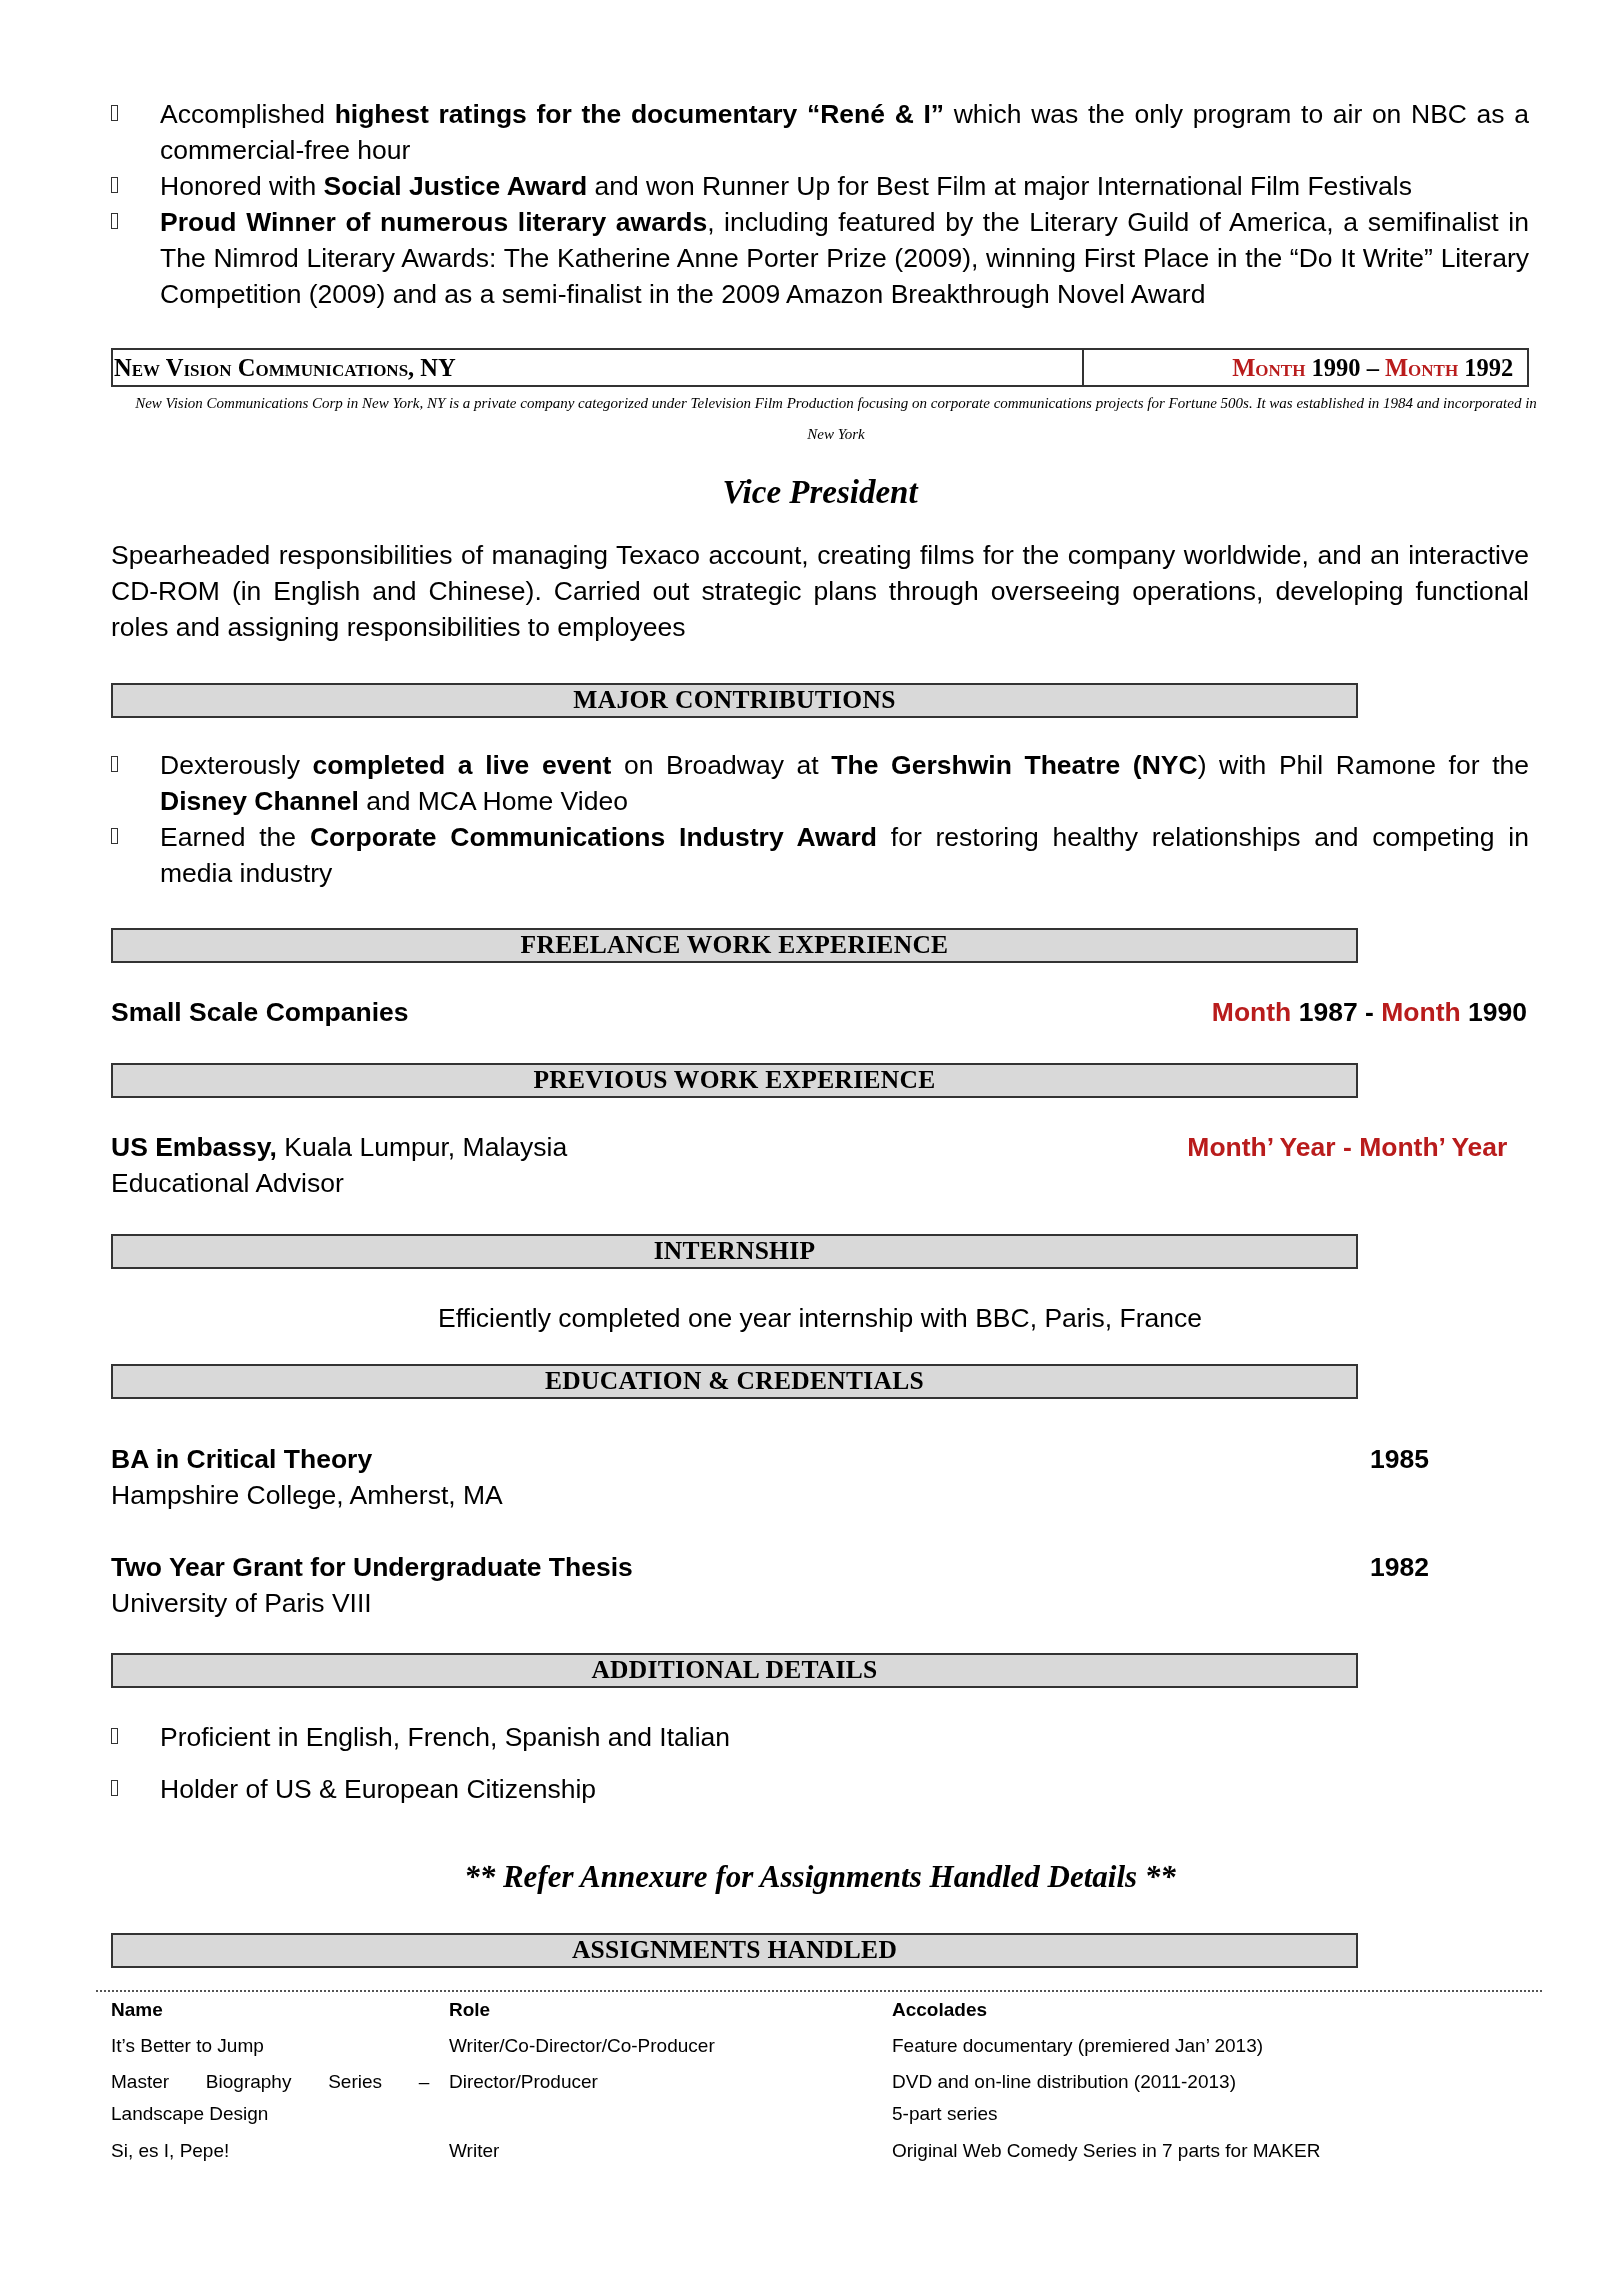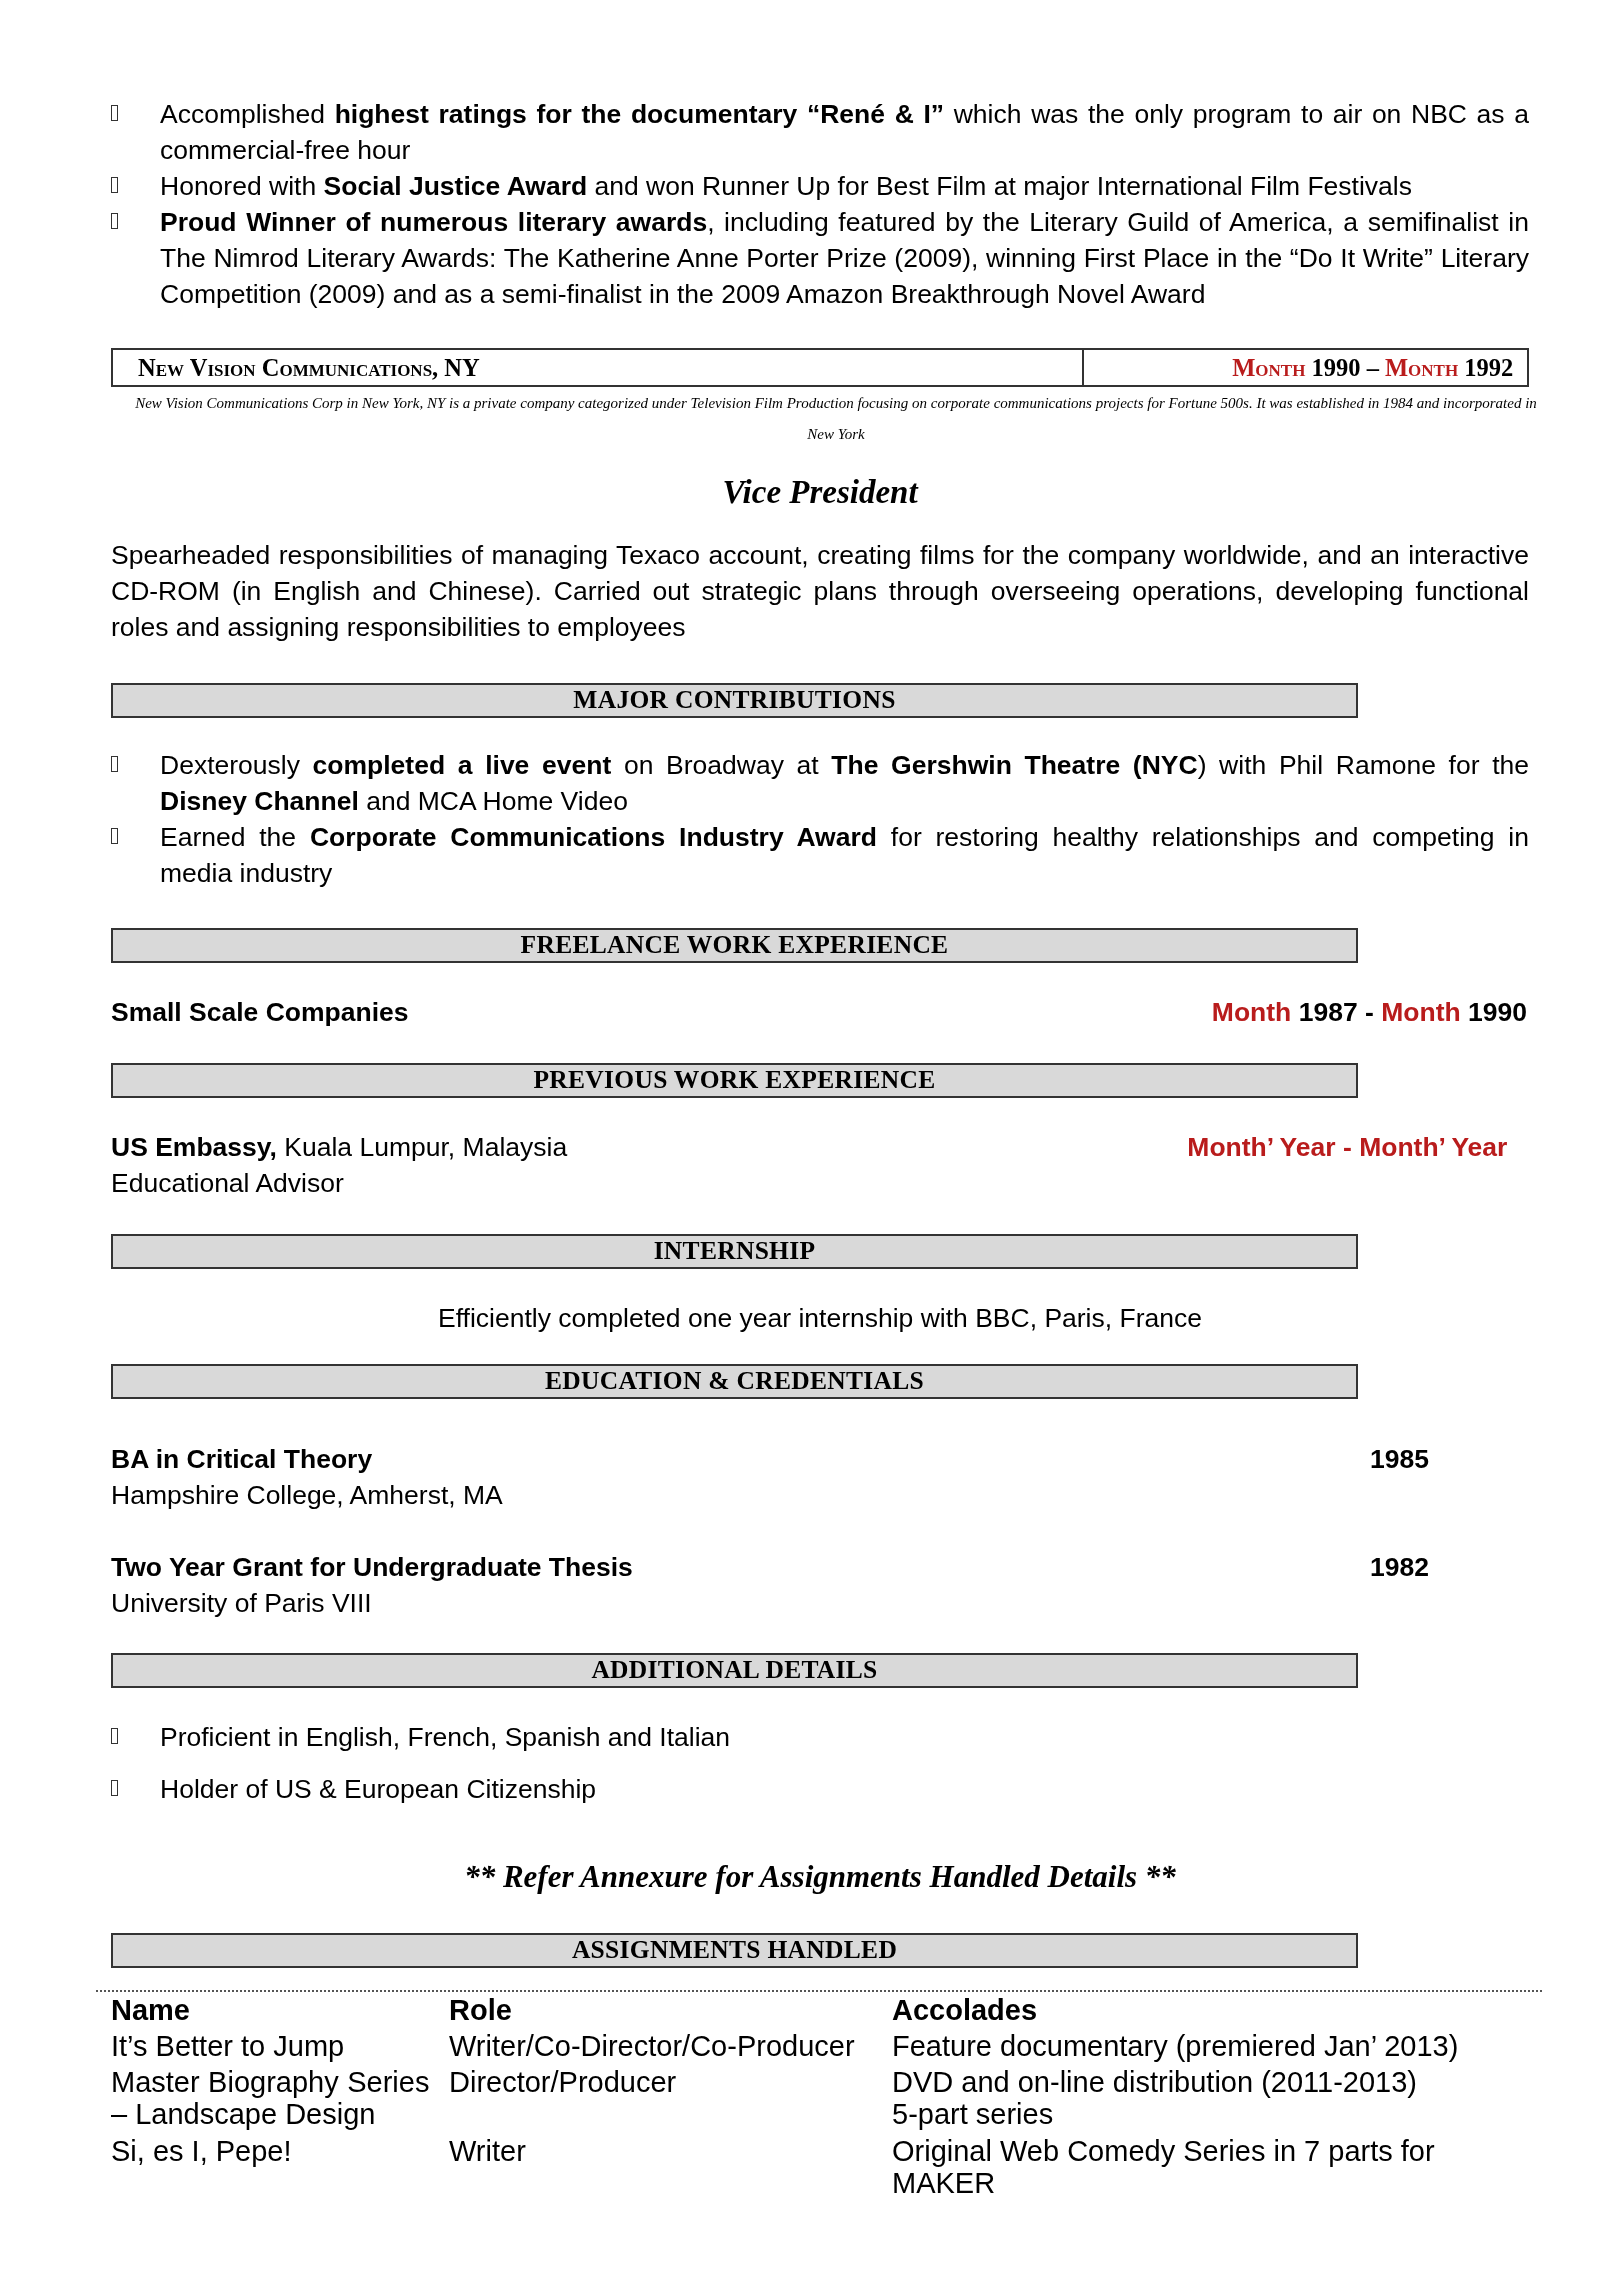--- a/index.html
+++ b/index.html
@@ -11,37 +11,37 @@
   .blue { color: #b91c1c; }
   b { font-weight: bold; }
 
   .bullets { list-style: none; margin: 0; padding: 0; }
   .bullets li { position: relative; padding-left: 49px; text-align: justify; }
   .bullets li .mark { position: absolute; left: 0; top: 8.8px; width: 6.9px; height: 16.7px;
                       border: 1.5px solid #333; box-sizing: border-box; }
 
   .company-bar { position: absolute; left: 0; width: 1418px; height: 39px; border: 2px solid #333;
                  box-sizing: border-box; display: flex; }
-  .company-bar .left { flex: 1; padding-left: 25px; font-size: 24.5px; line-height: 35px; font-weight: bold; font-variant: small-caps; }
+  .company-bar .left { flex: 1; padding-left: 1px; font-size: 24.5px; line-height: 35px; font-weight: bold; font-variant: small-caps; }
   .company-bar .right { width: 429px; border-left: 2px solid #333; text-align: right; padding-right: 13.7px;
                         font-size: 24.5px; line-height: 35px; font-weight: bold; font-variant: small-caps; }
   .company-desc { position: absolute; left: 16px; width: 1418px; text-align: center; font-style: italic;
                   font-size: 15px; line-height: 31px; }
 
   .section-bar { position: absolute; left: 0; width: 1247px; height: 35px; background: #d9d9d9;
                  border: 2px solid #333; border-bottom-width: 2.9px; box-sizing: border-box;
                  text-align: center; font-family: "Liberation Serif", serif; font-weight: bold;
                  font-size: 25.5px; line-height: 29px; letter-spacing: 0.3px; }
 
   .abs { position: absolute; left: 0; width: 1418px; }
   .row-split { display: flex; justify-content: space-between; }
 
   .table { position: absolute; left: -14.7px; width: 1446px; border-top: 2px dotted #555; }
   .table .tr { display: grid; grid-template-columns: 338px 443px 1fr; padding-left: 14.7px; }
-  .table .cell { font-size: 29px; line-height: 32px; }
+  .table .cell { font-size: 19px; line-height: 32px; }
   .table .c1 { text-align: justify; padding-right: 19.6px; }
   .table .th { font-weight: bold; }
 </style>
 </head>
 <body>
 
 <div class="page">
 
   <ul class="bullets sans abs" style="top:96px;">
       <li><span class="mark"></span><span>Accomplished </span><b>highest ratings for the documentary “René &amp; I”</b><span> which was the only program to air on NBC as a commercial-free hour</span></li>

